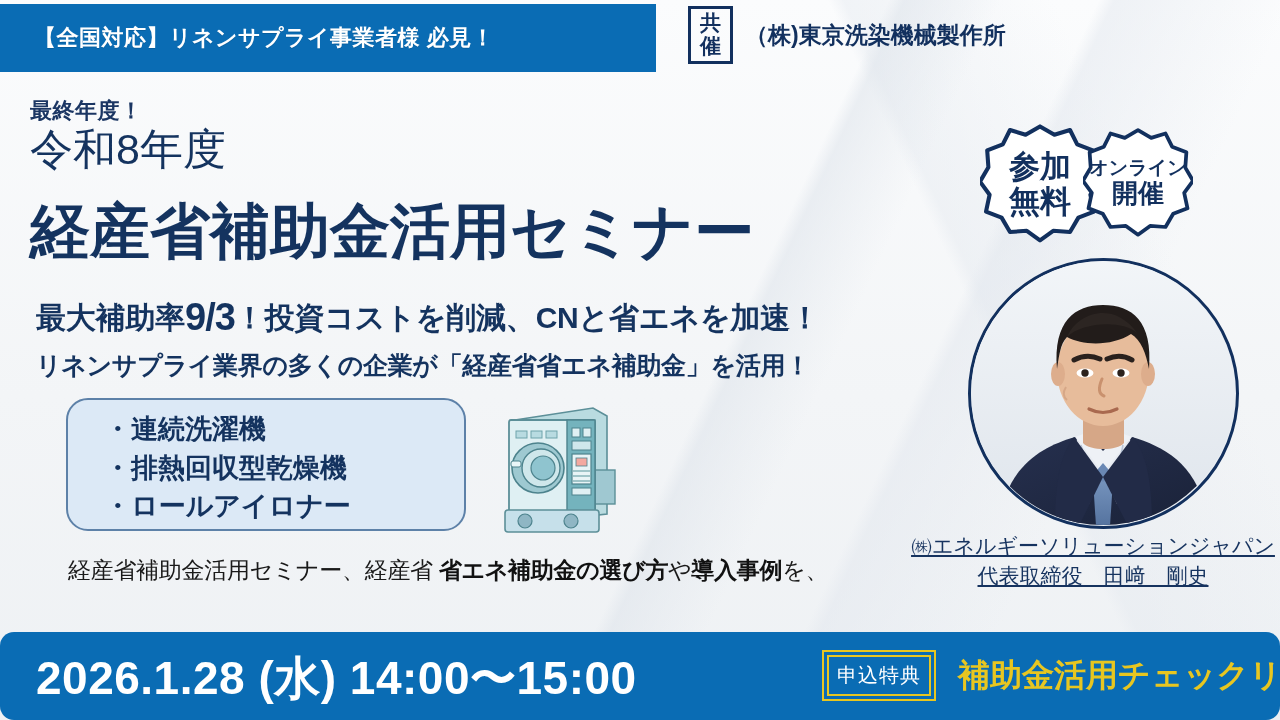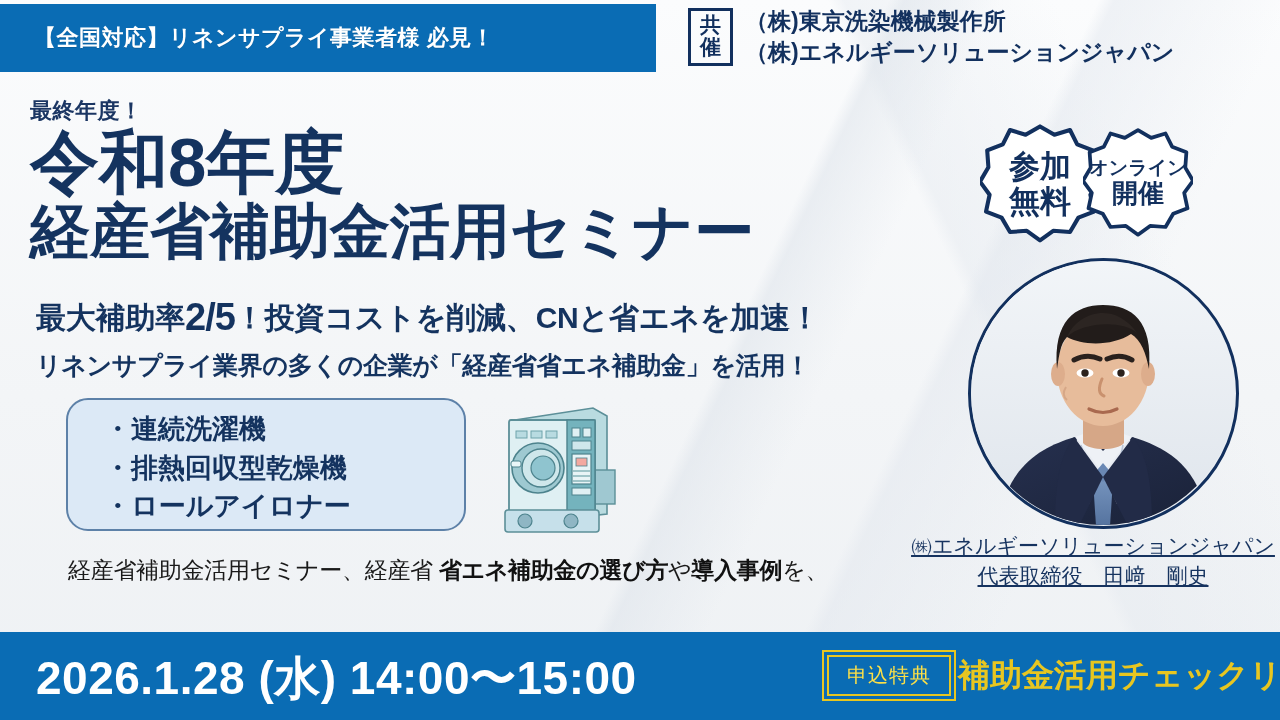--- a/index.html
+++ b/index.html
@@ -38,21 +38,21 @@
   .cohost-badge span{display:block;}
   .cohost-names{color:#12305e;font-weight:700;font-size:23px;line-height:1.34;white-space:nowrap;}
 
   
   .kicker{
     position:absolute;left:30px;top:96px;color:#1b3663;
     font-size:22px;font-weight:700;letter-spacing:.5px;
   }
   .title1{
     position:absolute;left:30px;top:128px;color:#14335f;
-    font-size:69px;font-weight:700;letter-spacing:0px;line-height:1;text-align:right;
+    font-size:43px;font-weight:400;letter-spacing:0px;line-height:1;text-align:right;
   }
   .title2{
     position:absolute;left:30px;top:202px;color:#14335f;
     font-size:60px;font-weight:700;letter-spacing:0px;line-height:1;
   }
 
   .sub1{
     position:absolute;left:36px;top:296px;color:#14335f;
     font-size:30px;font-weight:700;letter-spacing:-.2px;white-space:nowrap;
   }
@@ -101,30 +101,30 @@
     background:#e9edf2;
   }
   .portrait-wrap svg{display:block;width:100%;height:100%;}
   .speaker{
     position:absolute;left:906px;top:531px;width:374px;text-align:center;
     color:#16335f;font-size:21px;line-height:1.42;white-space:nowrap;text-decoration:underline;
   }
 
   
   .footer{
-    position:absolute;left:0;top:632px;width:1280px;height:88px;background:#0a6cb4;
+    position:absolute;left:0;top:632px;width:1280px;height:88px;background:#0a6cb4;border-radius:14px;
   }
   .footer-date{
     position:absolute;left:36px;top:16px;color:#ffffff;
     font-size:46px;font-weight:700;letter-spacing:.5px;white-space:nowrap;
   }
   .bonus-tag{
-    position:absolute;left:822px;top:18px;width:134px;height:51px;
+    position:absolute;left:822px;top:18px;width:114px;height:51px;
     border:2px solid #e8c620;box-shadow:inset 0 0 0 3px #0a6cb4, inset 0 0 0 5px #e8c620;
-    color:#fde047;font-size:20px;display:flex;align-items:center;justify-content:center;
+    color:#ffffff;font-size:20px;display:flex;align-items:center;justify-content:center;
     box-sizing:border-box;letter-spacing:1px;
   }
   .bonus-txt{
     position:absolute;left:958px;top:22px;color:#e8c620;
     font-size:32px;font-weight:700;letter-spacing:0px;white-space:nowrap;
   }
 </style>
 </head>
 <body>
 
@@ -134,30 +134,29 @@
     <div class="hdr-bar-txt">【全国対応】リネンサプライ事業者様 必見！</div>
   </div>
 
   <div class="cohost">
     <div class="cohost-badge">
       <span>共</span>
       <span>催</span>
     </div>
     <div class="cohost-names">
       <div>（株)東京洗染機械製作所</div>
-      <div>（株)エネルギーソリューションジャパン</div>
     </div>
   </div>
 
   <div class="kicker">最終年度！</div>
   <div class="title1">令和8年度</div>
   <div class="title2">経産省補助金活用セミナー</div>
 
   <div class="sub1">
-    <span>最大補助率</span><span class="frac">2/5</span><span>！投資コストを削減、CNと省エネを加速！</span>
+    <span>最大補助率</span><span class="frac">9/3</span><span>！投資コストを削減、CNと省エネを加速！</span>
   </div>
   <div class="sub2">リネンサプライ業界の多くの企業が「経産省省エネ補助金」を活用！</div>
 
   <div class="eqbox">
     <ul>
       <li>・連続洗濯機</li>
       <li>・排熱回収型乾燥機</li>
       <li>・ロールアイロナー</li>
     </ul>
   </div>

